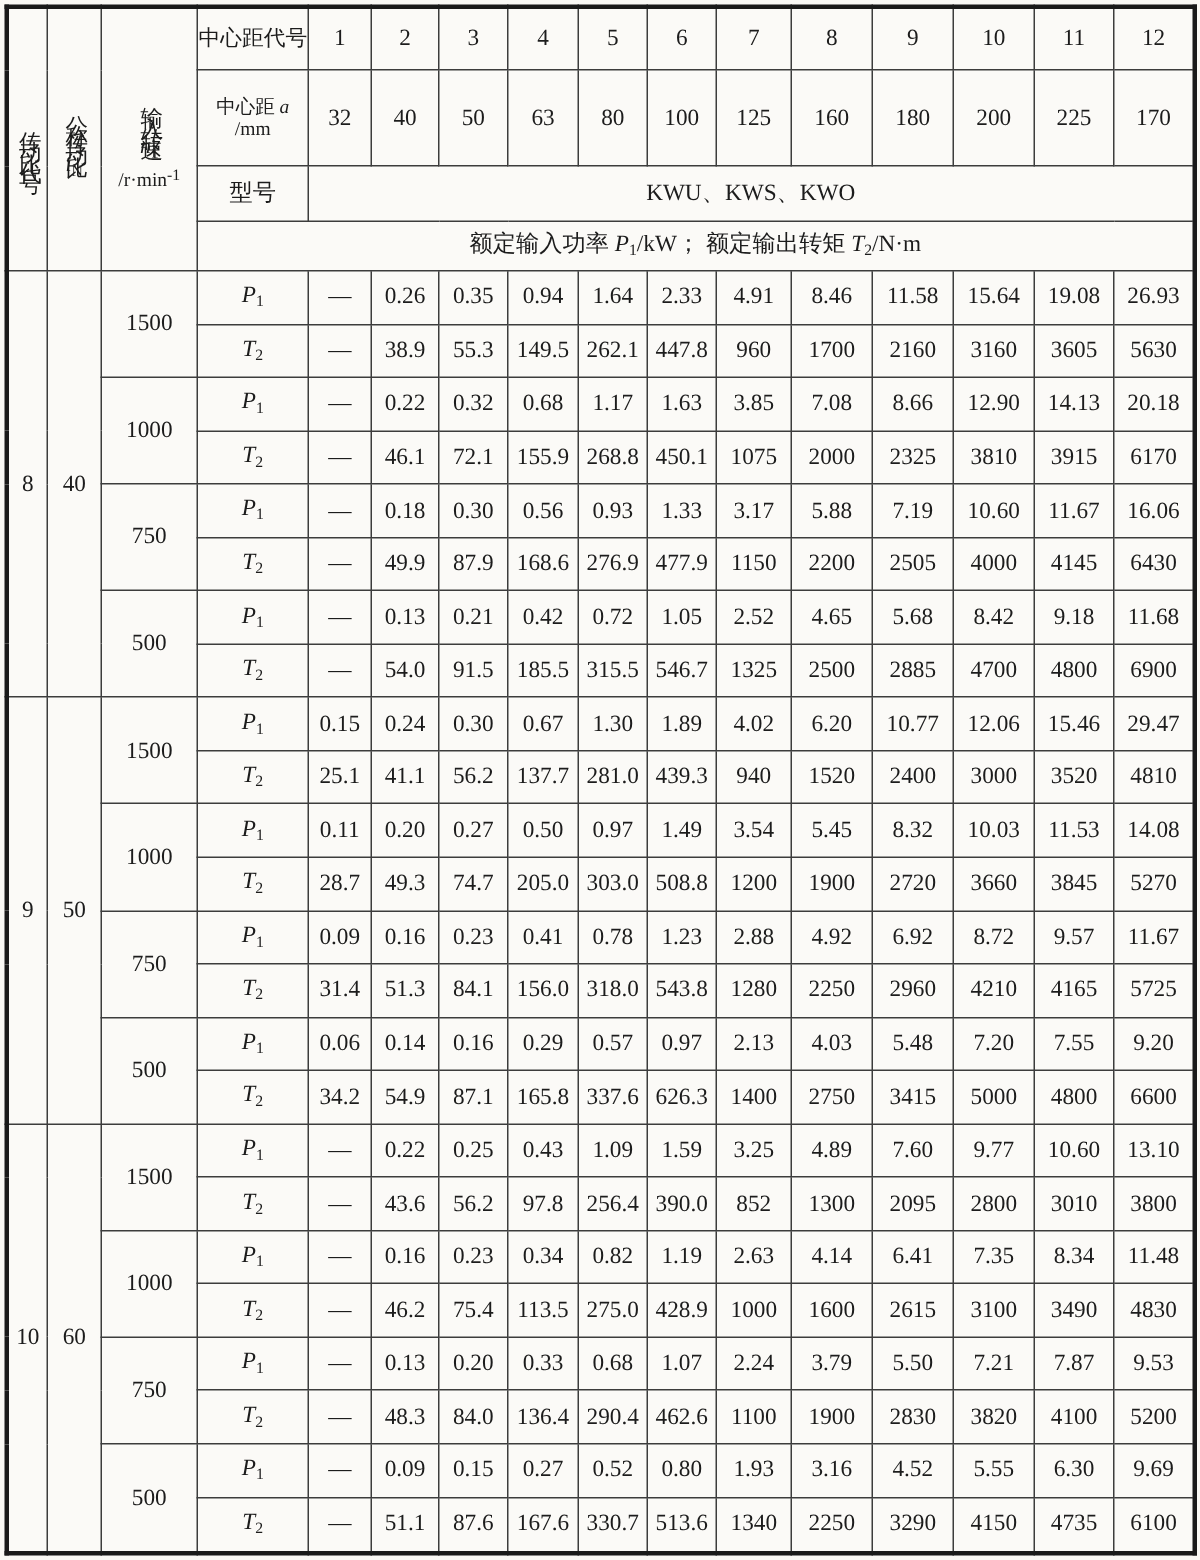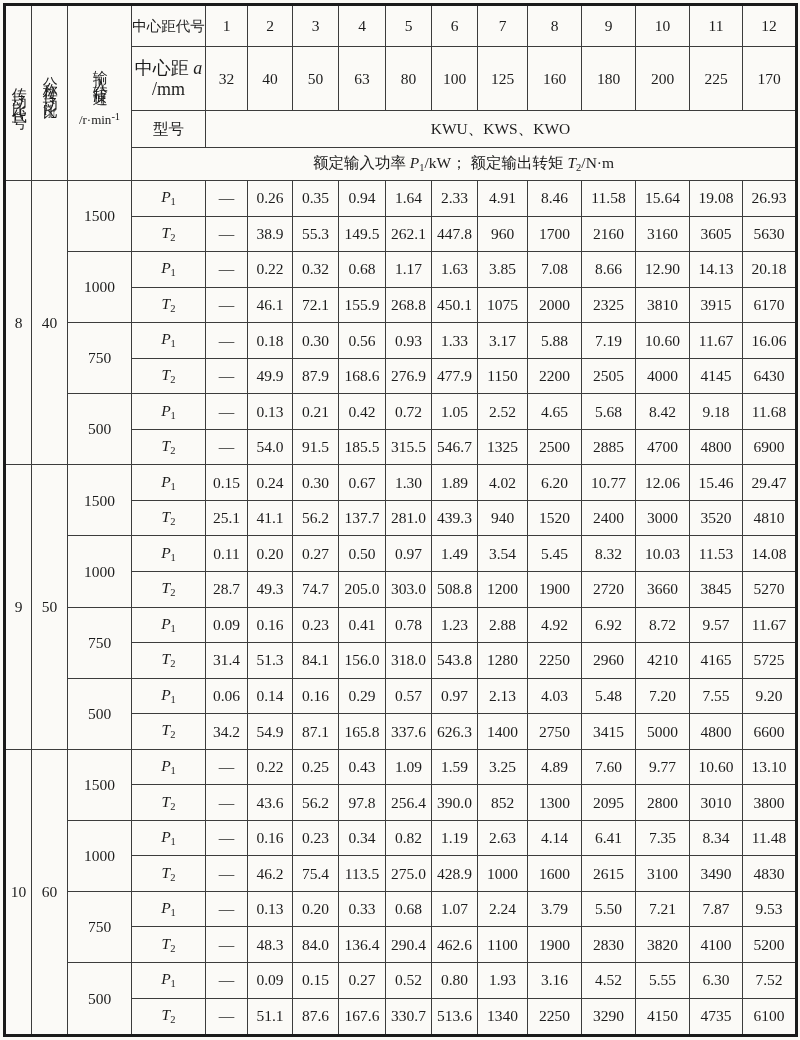--- a/index.html
+++ b/index.html
@@ -20,21 +20,21 @@
   i{font-style:italic;}
   tr.h1{height:42px;}
   tr.h2{height:64px;}
   tr.h3{height:37px;}
   tr.h4{height:33px;margin-top:32px;}
   .corner-flex{display:flex;flex-direction:column;align-items:center;justify-content:center;gap:3px;height:100%;}
   .vtext{writing-mode:vertical-lr;text-orientation:upright;letter-spacing:7px;font-size:15px;}
   .sym{font-size:14.5px;white-space:nowrap;}
   .unit{font-size:13px;white-space:nowrap;}
   .cjk-label{font-size:14.5px;letter-spacing:0;text-align:center;}
-  .dist-label{font-size:18px;text-align:center;}
+  .dist-label{font-size:13px;text-align:center;}
   .num{font-size:15.5px;}
   .rowlab{font-size:15.5px;}
 </style>
 </head>
 <body>
 
 <div class="page">
 <table>
   <colgroup>
     <col style="width:27px">
@@ -469,21 +469,21 @@
           <td class="num">0.09</td>
           <td class="num">0.15</td>
           <td class="num">0.27</td>
           <td class="num">0.52</td>
           <td class="num">0.80</td>
           <td class="num">1.93</td>
           <td class="num">3.16</td>
           <td class="num">4.52</td>
           <td class="num">5.55</td>
           <td class="num">6.30</td>
-          <td class="num">7.52</td>
+          <td class="num">9.69</td>
         </tr>
         <tr>
           <th class="rowlab"><i>T</i><sub>2</sub></th>
           <td class="num">—</td>
           <td class="num">51.1</td>
           <td class="num">87.6</td>
           <td class="num">167.6</td>
           <td class="num">330.7</td>
           <td class="num">513.6</td>
           <td class="num">1340</td>

